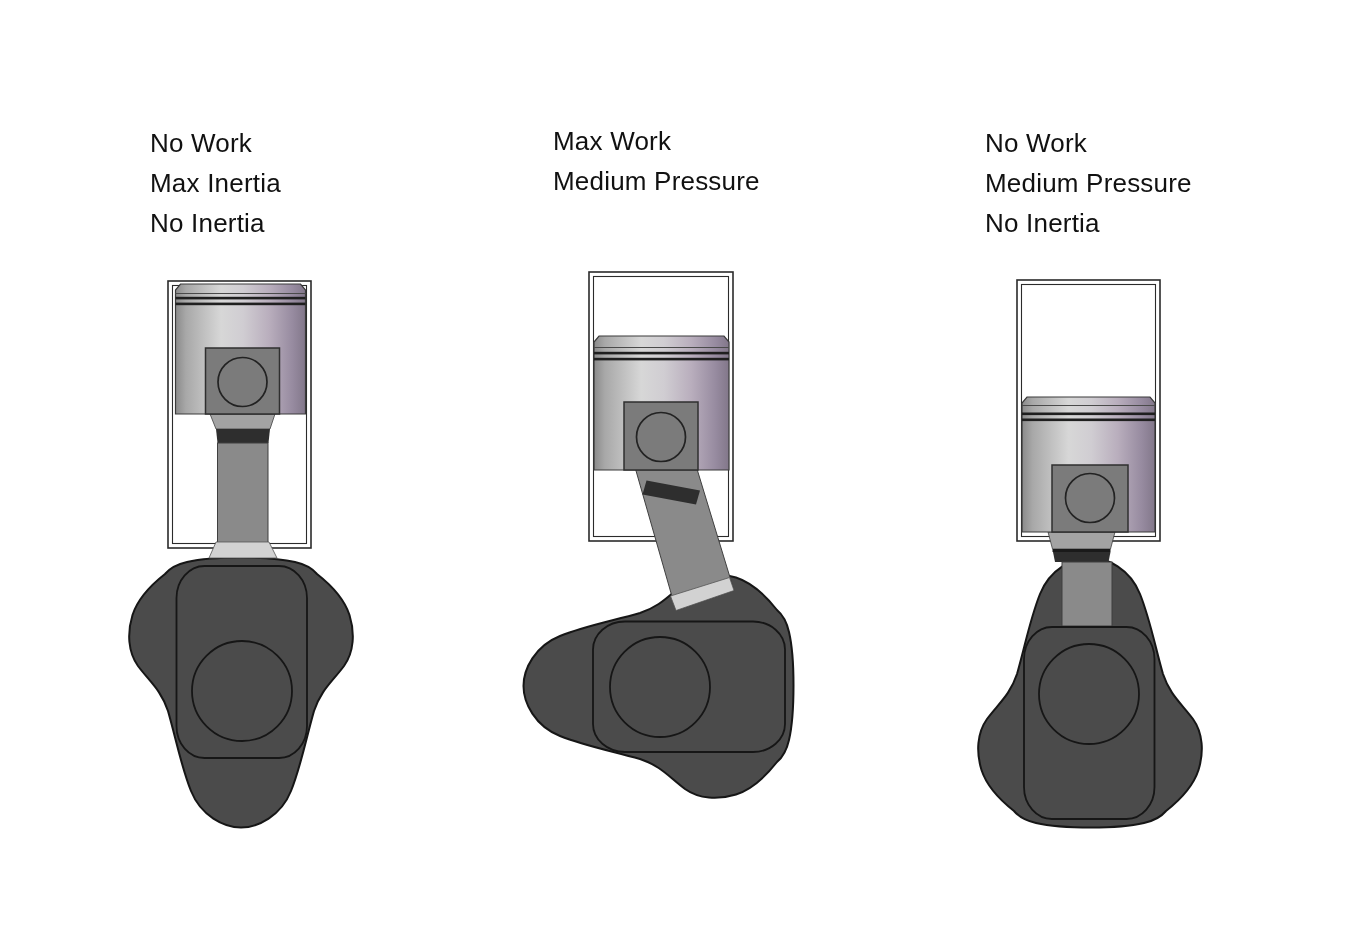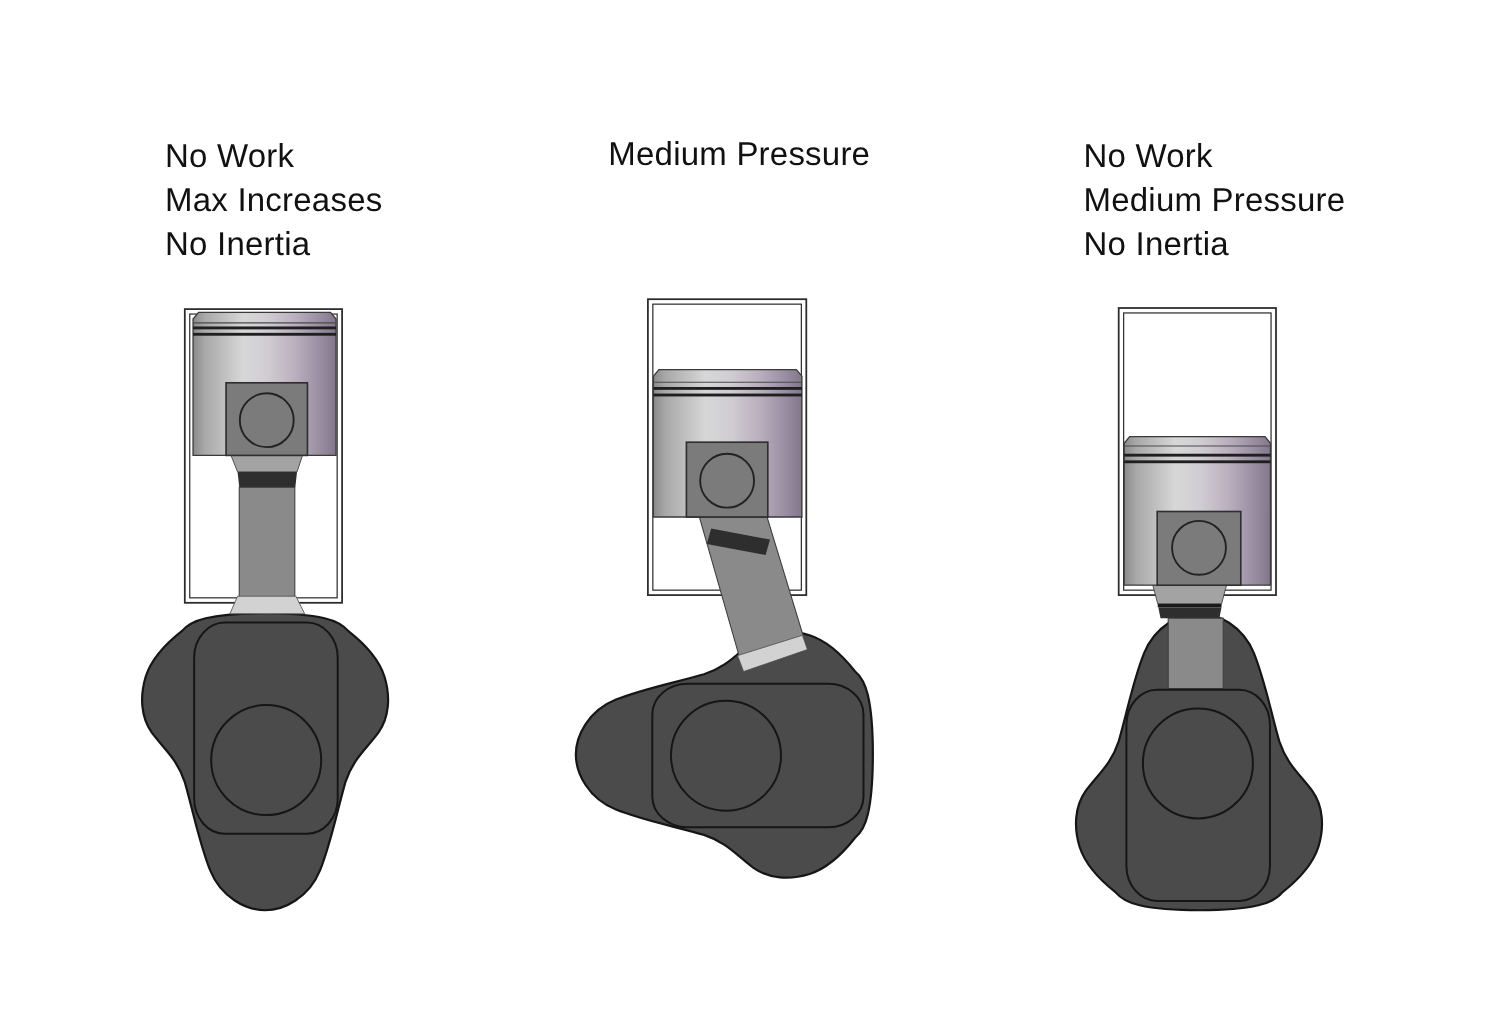--- a/index.html
+++ b/index.html
@@ -15,21 +15,21 @@
   }
   html,body{margin:0;padding:0;}
   body{
     width:1366px;height:931px;position:relative;overflow:hidden;
     background:var(--background);
     font-family:"Liberation Sans", sans-serif;
   }
   .stage{position:absolute;inset:0;}
   .fig-label{
     position:absolute;
-    font-size:30px;line-height:40px;color:var(--label-text);
+    font-size:26px;line-height:40px;color:var(--label-text);
     letter-spacing:0.2px;white-space:nowrap;
   }
   .fig-label span{display:block;}
   svg.fig{position:absolute;}
 
   
   .cyl-outer{fill:none;stroke:var(--cyl-line);stroke-width:1.6;}
   .cyl-inner{fill:none;stroke:var(--cyl-line);stroke-width:1.1;}
   .piston-body{stroke:#3a3a3a;stroke-width:1.2;}
   .sep{stroke:#4a4a4a;stroke-width:1;fill:none;}
@@ -77,21 +77,21 @@
         C202,558.5 222,557.5 240,557.5 Z"></path>
       <g id="crank-detail">
         <rect class="crank-line" x="176.5" y="566" width="130.5" height="192" rx="28" ry="32"></rect>
         <circle class="crank-line" cx="242" cy="691" r="50"></circle>
       </g>
     </defs>
   </svg>
 
   <div class="fig-label" style="left:150px;top:123px">
     <span>No Work</span>
-    <span>Max Increases</span>
+    <span>Max Inertia</span>
     <span>No Inertia</span>
   </div>
 
   <svg class="fig" style="left:120px;top:260px" width="270" height="585" viewBox="120 260 270 585">
     <g>
       <rect class="cyl-outer" x="168" y="281" width="143" height="267"></rect>
       <rect class="cyl-inner" x="172.5" y="285.5" width="134" height="258"></rect>
     </g>
     <g>
       <use href="#crank-blob"></use>
@@ -107,20 +107,21 @@
       <path class="piston-body" fill="url(#pgrad)" d="M180.5,284 L300.5,284 L305.5,290 L305.5,414 L175.5,414 L175.5,290 Z"></path>
       <line class="sep" x1="175.5" y1="293.5" x2="305.5" y2="293.5"></line>
       <rect class="ring" x="175.5" y="296.8" width="130" height="2.6"></rect>
       <rect class="ring" x="175.5" y="302.6" width="130" height="2.6"></rect>
       <rect class="boss" x="205.5" y="348" width="74" height="66"></rect>
       <circle class="pin" cx="242.5" cy="382" r="24.5"></circle>
     </g>
   </svg>
 
   <div class="fig-label" style="left:553px;top:121px">
+    <span>Max Work</span>
     <span>Medium Pressure</span>
   </div>
 
   <svg class="fig" style="left:515px;top:260px" width="305" height="560" viewBox="515 260 305 560">
     <g>
       <rect class="cyl-outer" x="589" y="272" width="144" height="269"></rect>
       <rect class="cyl-inner" x="593.5" y="276.5" width="135" height="260"></rect>
     </g>
     <use href="#crank-blob" transform="translate(660,687) rotate(90) translate(-242,-691)"></use>
     <g>

